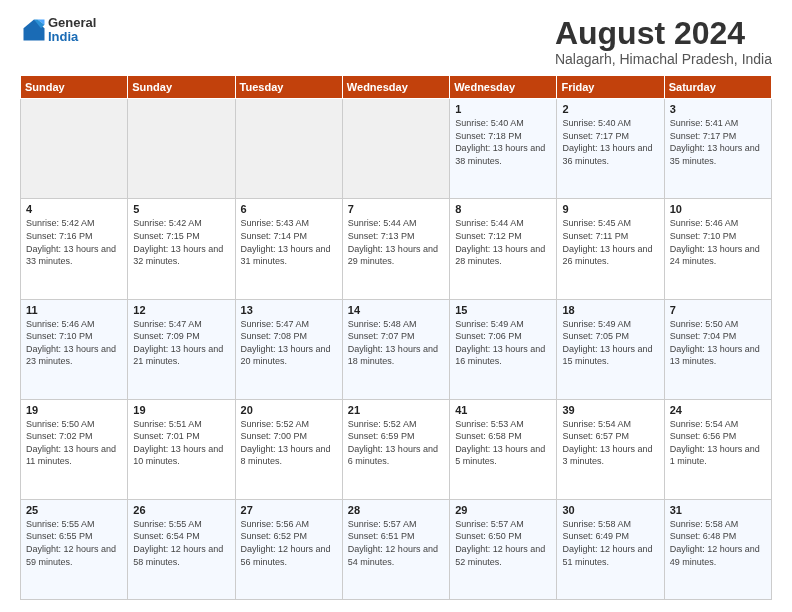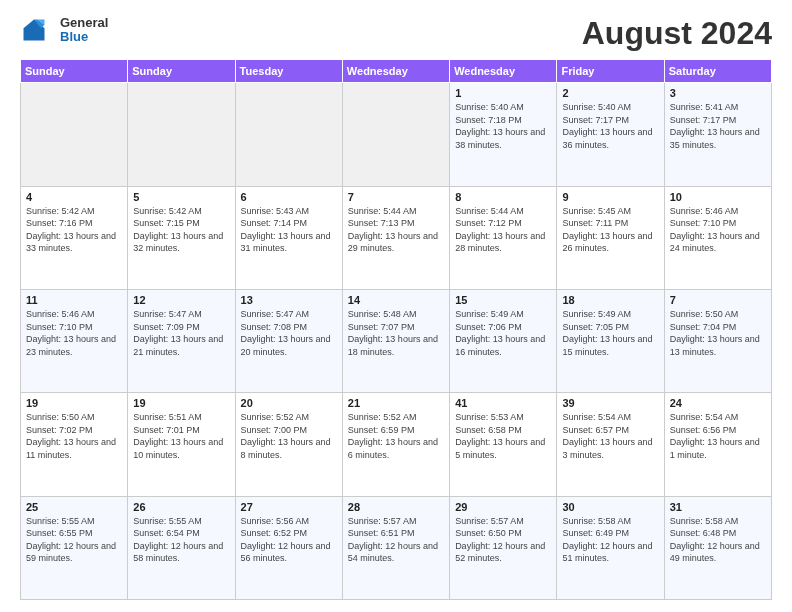--- a/index.html
+++ b/index.html
@@ -19,21 +19,21 @@
     }
     .header {
       display: flex;
       align-items: flex-start;
       justify-content: space-between;
       margin-bottom: 8px;
     }
     .logo {
       display: flex;
       align-items: center;
-      gap: 12px;
+      gap: 0;
     }
     .logo-text {
       display: flex;
       flex-direction: column;
       line-height: 1.1;
     }
     .logo-general {
       font-size: 13px;
       font-weight: bold;
       color: #333;
@@ -64,21 +64,21 @@
       flex: 1;
       display: flex;
       flex-direction: column;
     }
     table {
       width: 100%;
       border-collapse: collapse;
       flex: 1;
     }
     thead tr th {
-      background-color: #8b5cf6;
+      background-color: #c2410c;
       color: white;
       font-size: 11px;
       font-weight: bold;
       padding: 5px 4px;
       text-align: left;
       border: 1px solid #fff;
     }
     tbody tr td {
       border: 1px solid #ccc;
       vertical-align: top;
@@ -117,25 +117,26 @@
 <div class="page">
   <div class="header">
     <div class="logo">
       <svg class="logo-icon" viewBox="0 0 32 32">
         <polygon points="16,4 28,14 28,28 4,28 4,14" fill="#1a6bb5"></polygon>
         <polygon points="20,4 28,10 28,4" fill="#4da6ff"></polygon>
         <polygon points="16,4 20,4 28,10 24,14" fill="#2a8fd4"></polygon>
       </svg>
       <div class="logo-text">
         <span class="logo-general">General</span>
-        <span class="logo-blue">Blue</span>
+        <span class="logo-blue">India</span>
       </div>
     </div>
     <div class="title-section">
       <div class="month-year">August 2024</div>
+      <div class="location">Nalagarh, Himachal Pradesh, India</div>
     </div>
   </div>
 
   <div class="calendar">
     <table>
       <thead>
         <tr>
           <th>Sunday</th>
           <th>Sunday</th>
           <th>Tuesday</th>

